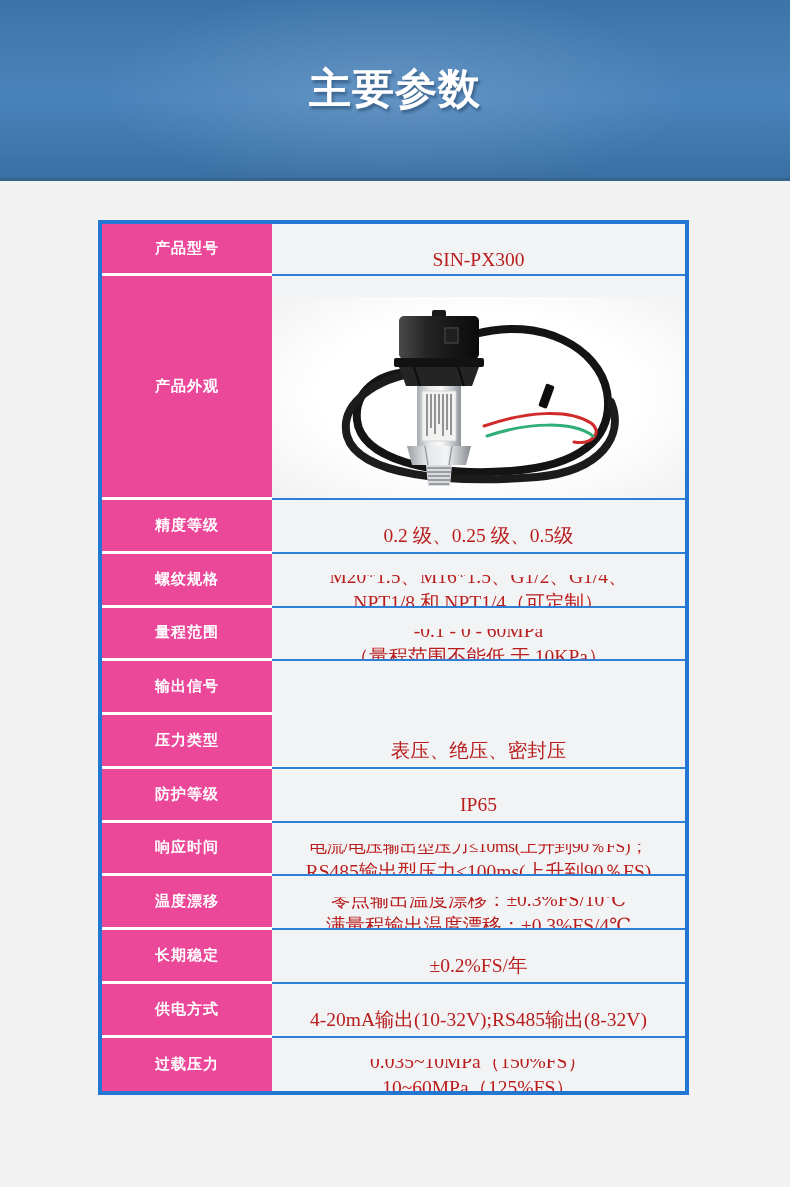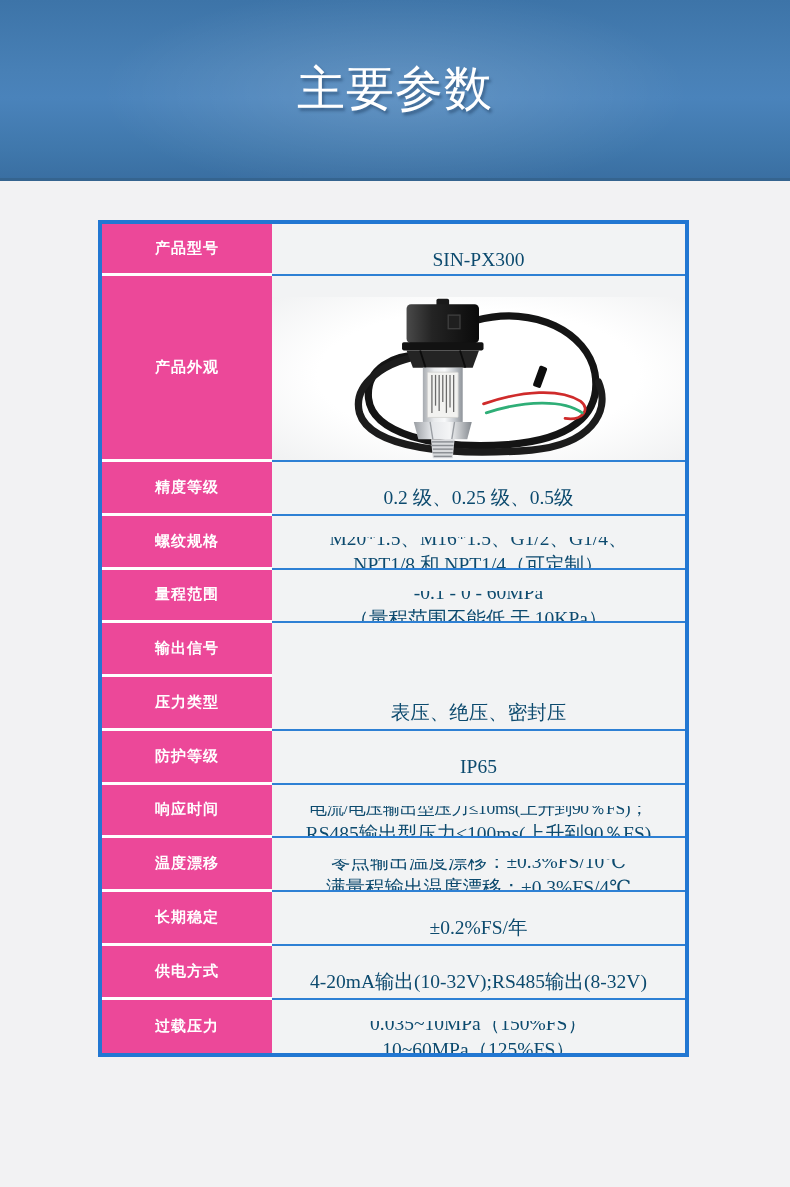--- a/index.html
+++ b/index.html
@@ -15,35 +15,35 @@
     background:
       radial-gradient(ellipse 420px 150px at 50% 52%, rgba(255,255,255,0.14), rgba(255,255,255,0) 70%),
       linear-gradient(180deg,#3d74a8 0%,#4880b6 40%,#4a83bb 55%,#3f77ab 85%,#3a6fa2 100%);
     border-bottom:3px solid #35648f;
     box-sizing:border-box;
     display:flex;align-items:center;justify-content:center;
   }
   .banner h1{
     margin:10px;
     color:#ffffff;
-    font-size:48px;
-    font-weight:normal;
+    font-size:42px;
+    font-weight:bold;
     letter-spacing:1px;
     text-shadow:2px 3px 3px rgba(10,35,65,0.40);
   }
   .spec-table{
     width:591px;
     margin:39px 0 0 98px;
     box-sizing:border-box;
     border:4px solid #2277d2;
     background:#f2f3f4;
   }
   .spec-row{display:flex;box-sizing:border-box;}
   .row-first{height:52px;}
-  .row-photo{height:186px;}
+  .row-photo{height:224px;}
   .row-std{height:53.75px;}
   .label-cell{
     width:170px;
     flex:0 0 170px;
     box-sizing:border-box;
     background:#ec4899;
     color:#ffffff;
     font-size:15px;
     font-weight:bold;
     letter-spacing:1px;
@@ -52,21 +52,21 @@
   }
   .value-cell{
     flex:1 1 auto;
     box-sizing:border-box;
     background:#f2f3f4;
     display:flex;flex-direction:column;align-items:center;justify-content:center;
     border-bottom:2px solid #2e80d4;
     font-family:"Liberation Serif","DejaVu Serif",serif;
     font-size:19.5px;
     line-height:26px;
-    color:#0c4a6e;
+    color:#b91c1c;
     text-align:center;
     overflow:hidden;
     margin-top:21px;
   }
   .spec-row:last-child .label-cell,
   .spec-row:last-child .value-cell{border-bottom:none;}
   .value-line{white-space:nowrap;}
   .value-line.long{font-size:17.5px;letter-spacing:-0.3px;}
   .value-cell.photo{
     background:radial-gradient(ellipse at 50% 48%, #ffffff 55%, #f0f1f2 100%);

